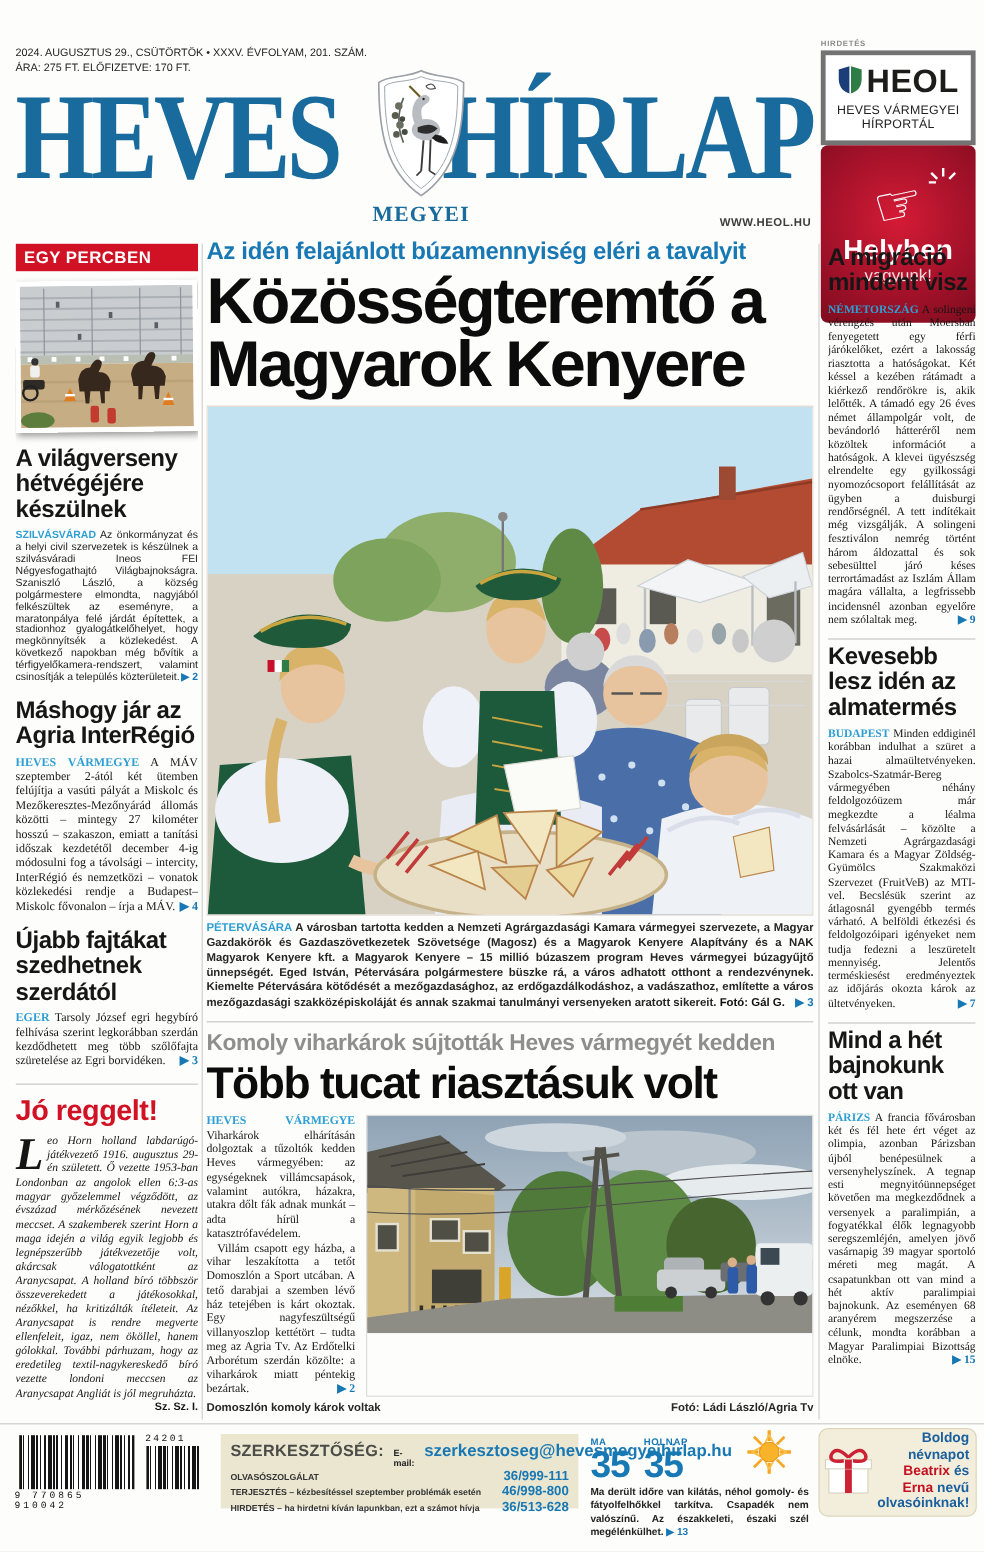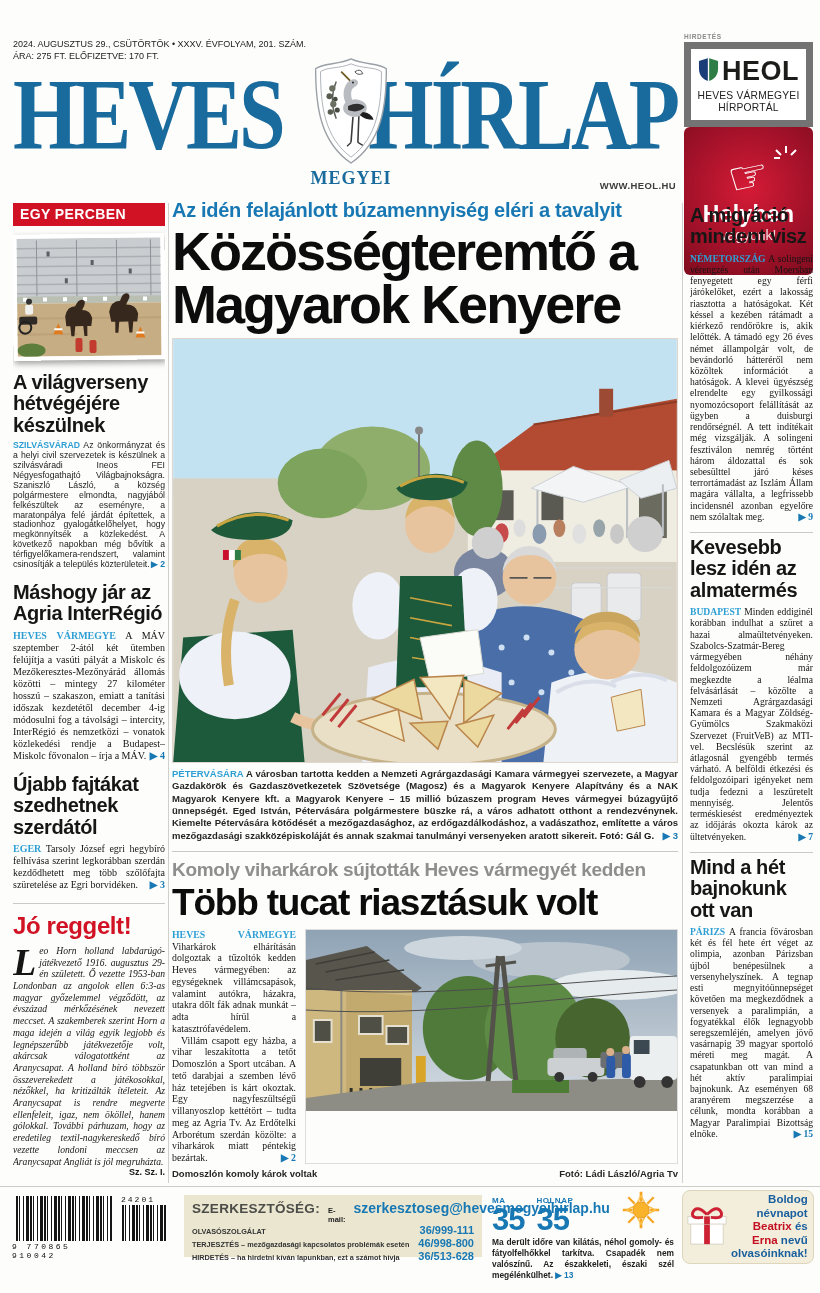--- a/index.html
+++ b/index.html
@@ -14,21 +14,21 @@
              letter-spacing:-3px;transform:scaleY(1.22);transform-origin:top;position:absolute;top:8px;line-height:1;}
   .mast-heves{left:0;}
   .mast-hirlap{right:0;}
   .mast-logo{position:absolute;left:292px;top:0;width:92px;height:110px;}
   .mast-megyei{position:absolute;left:288px;top:112px;width:100px;text-align:center;
                font-family:"Liberation Serif",serif;font-weight:bold;color:#1a6b9d;font-size:18px;letter-spacing:1px;}
   .website{position:absolute;left:560px;top:180px;width:116px;text-align:right;font-size:9.5px;font-weight:bold;color:#3d3d3d;letter-spacing:.4px;}
   
   .ad-rail{position:absolute;left:684px;top:33px;width:129px;}
   .ad-label{font-size:6.5px;color:#8a8a8a;letter-spacing:.6px;font-weight:bold;margin-bottom:2px;}
-  .heol-box{border:7px solid #737373;background:#fff;text-align:center;padding:7px 3px 6px;}
+  .heol-box{border:4px solid #737373;background:#fff;text-align:center;padding:7px 3px 6px;}
   .heol-row{display:flex;align-items:center;justify-content:center;gap:3px;}
   .heol-name{font-size:27px;font-weight:bold;color:#1c1c1a;letter-spacing:.5px;}
   .heol-sub{font-size:10.3px;color:#222;line-height:1.18;margin-top:3px;letter-spacing:.2px;}
   .helyben-box{margin-top:0;height:148px;background:radial-gradient(circle at 50% 42%,#d51b36 0%,#a5122a 55%,#7e0c1e 100%);
                border-radius:6px;display:flex;flex-direction:column;align-items:center;justify-content:center;position:relative;}
   .hand-glyph{font-size:46px;color:#fff;transform:rotate(-12deg);line-height:1;margin-top:-6px;}
   .sparkles{position:absolute;top:18px;right:14px;}
   .helyben-main{font-size:23px;font-weight:bold;color:#fff;letter-spacing:.3px;margin-top:2px;}
   .helyben-sub{font-size:14px;color:rgba(255,255,255,.85);margin-top:-1px;}
   
@@ -486,21 +486,21 @@
       <div class="ed-titlerow">
         <span class="ed-title">SZERKESZTŐSÉG:</span>
         <span class="ed-emaillabel">E-mail:</span>
         <span class="ed-email">szerkesztoseg@hevesmegyeihirlap.hu</span>
       </div>
       <div class="ed-row">
         <span class="ed-label">OLVASÓSZOLGÁLAT</span>
         <span class="ed-phone">36/999-111</span>
       </div>
       <div class="ed-row">
-        <span class="ed-label">TERJESZTÉS – mezőgazdasági kapcsolatos problémák esetén</span>
+        <span class="ed-label">TERJESZTÉS – kézbesítéssel szeptember problémák esetén</span>
         <span class="ed-phone">46/998-800</span>
       </div>
       <div class="ed-row">
         <span class="ed-label">HIRDETÉS – ha hirdetni kíván lapunkban, ezt a számot hívja</span>
         <span class="ed-phone">36/513-628</span>
       </div>
     </div>
 
     <div class="weather">
       <div class="w-temps">

